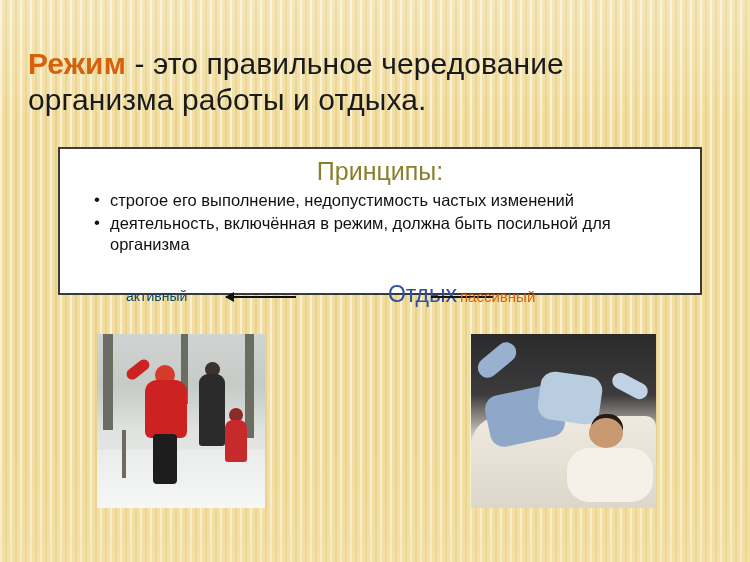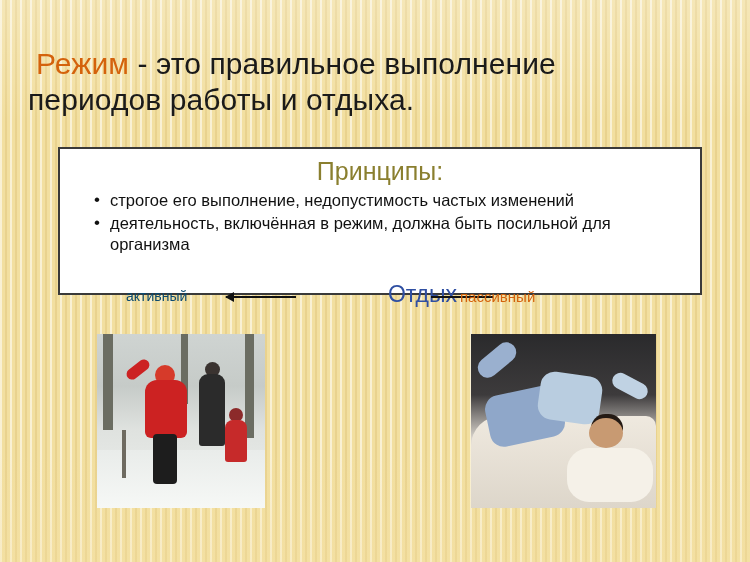--- a/index.html
+++ b/index.html
@@ -48,22 +48,21 @@
     z-index: 3;
   }
   .title-line {
     font-size: 30px;
     line-height: 36px;
     color: #1a1a1a;
     letter-spacing: 0.1px;
   }
   .title-accent {
     color: #d4620c;
-    font-weight: normal;
-    padding-left: 8px;
+    font-weight: bold;
   }
 
   
   #content-box {
     position: absolute;
     left: 58px;
     top: 147px;
     width: 644px;
     height: 148px;
     background: #ffffff;
@@ -354,23 +353,23 @@
     transform: rotate(28deg);
   }
 </style>
 </head>
 <body>
 
 <div id="slide">
 
   <div id="title-block">
     <div class="title-line">
-      <span class="title-accent">Режим</span><span> - это правильное выполнение</span>
+      <span class="title-accent">Режим</span><span> - это правильное чередование</span>
     </div>
-    <div class="title-line">периодов работы и отдыха.</div>
+    <div class="title-line">организма работы и отдыха.</div>
   </div>
 
   <div id="content-box">
     <div id="principles-heading">Принципы:</div>
 
     <ul class="bullets">
       <li>строгое его выполнение, недопустимость частых изменений</li>
       <li>деятельность, включённая в режим, должна быть посильной для организма</li>
     </ul>
 

